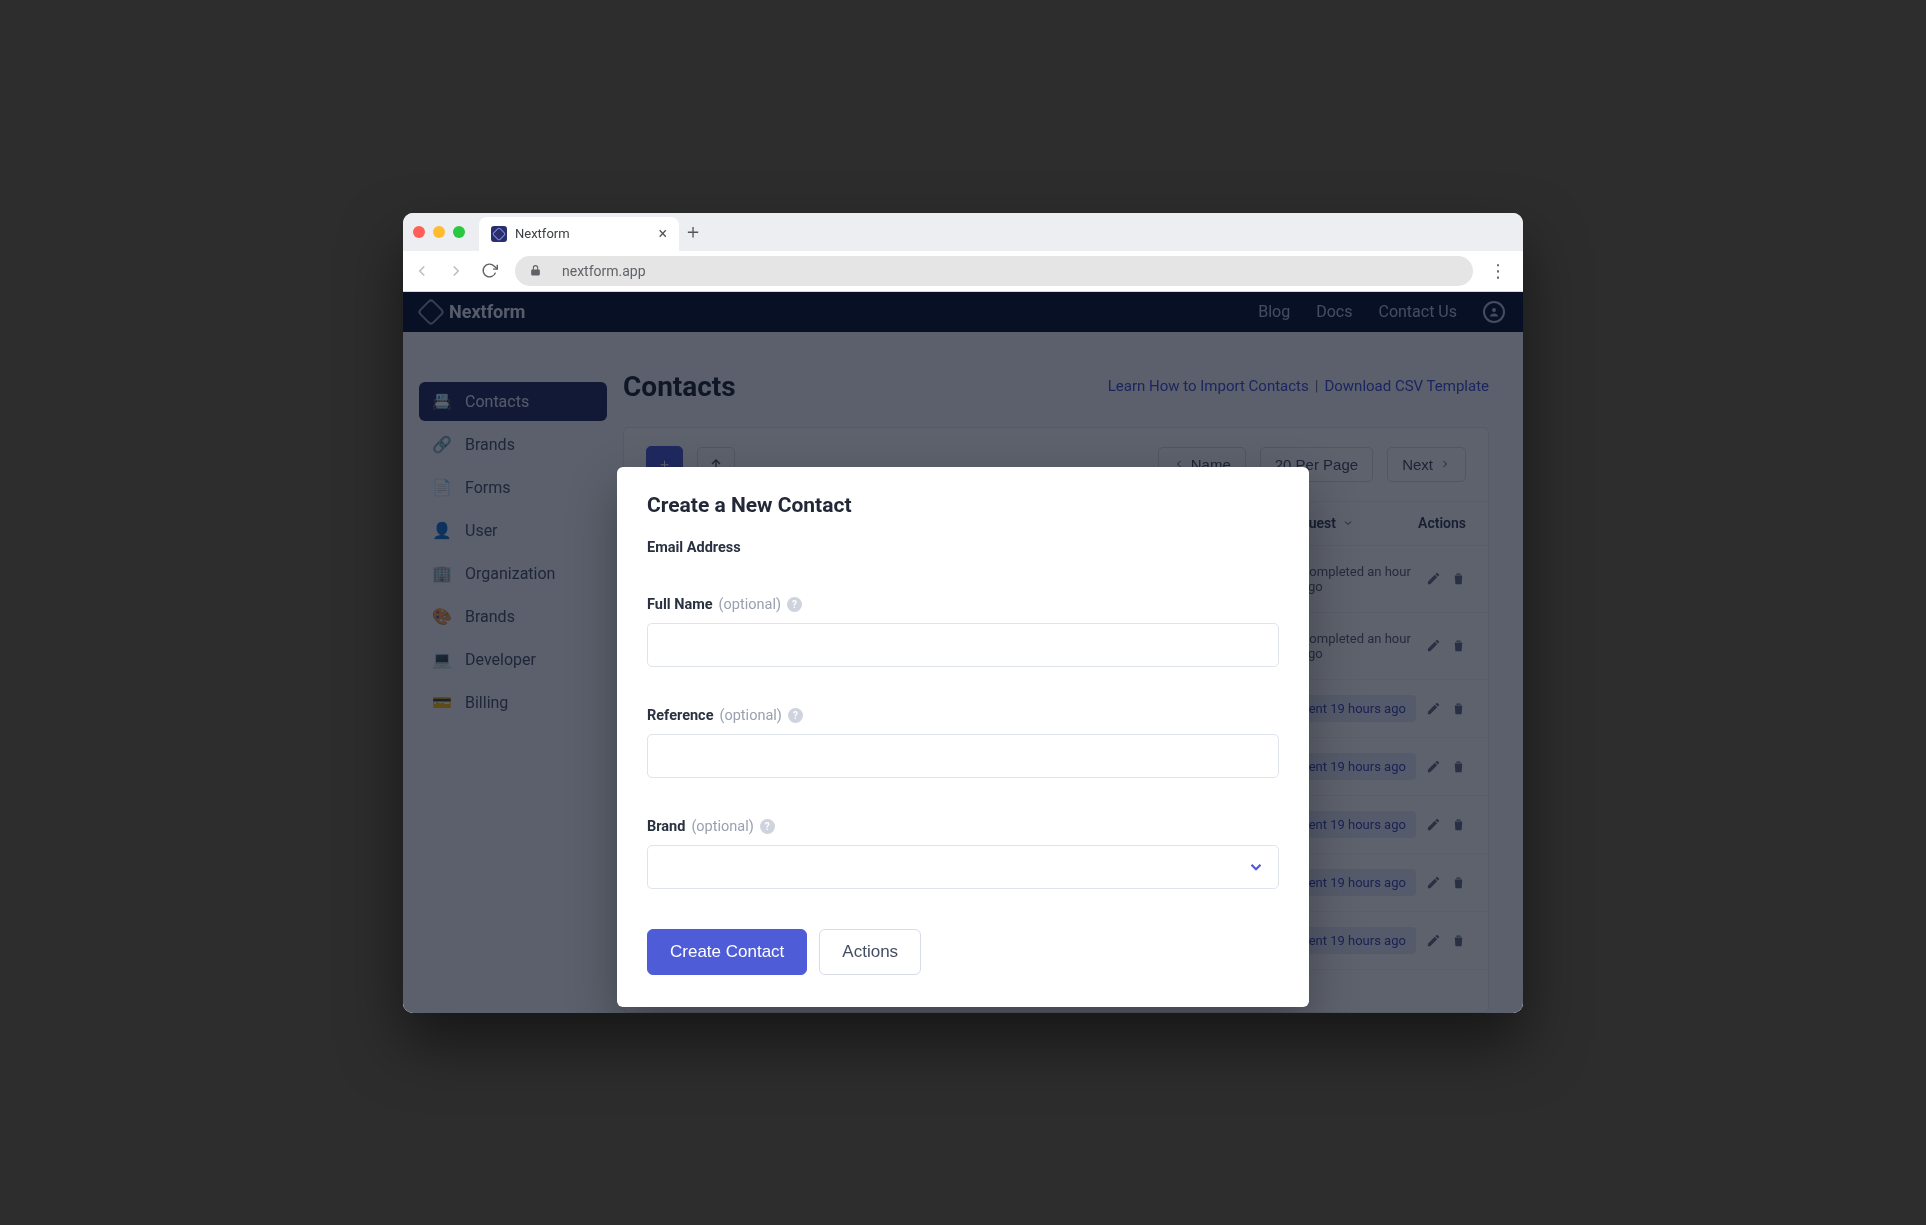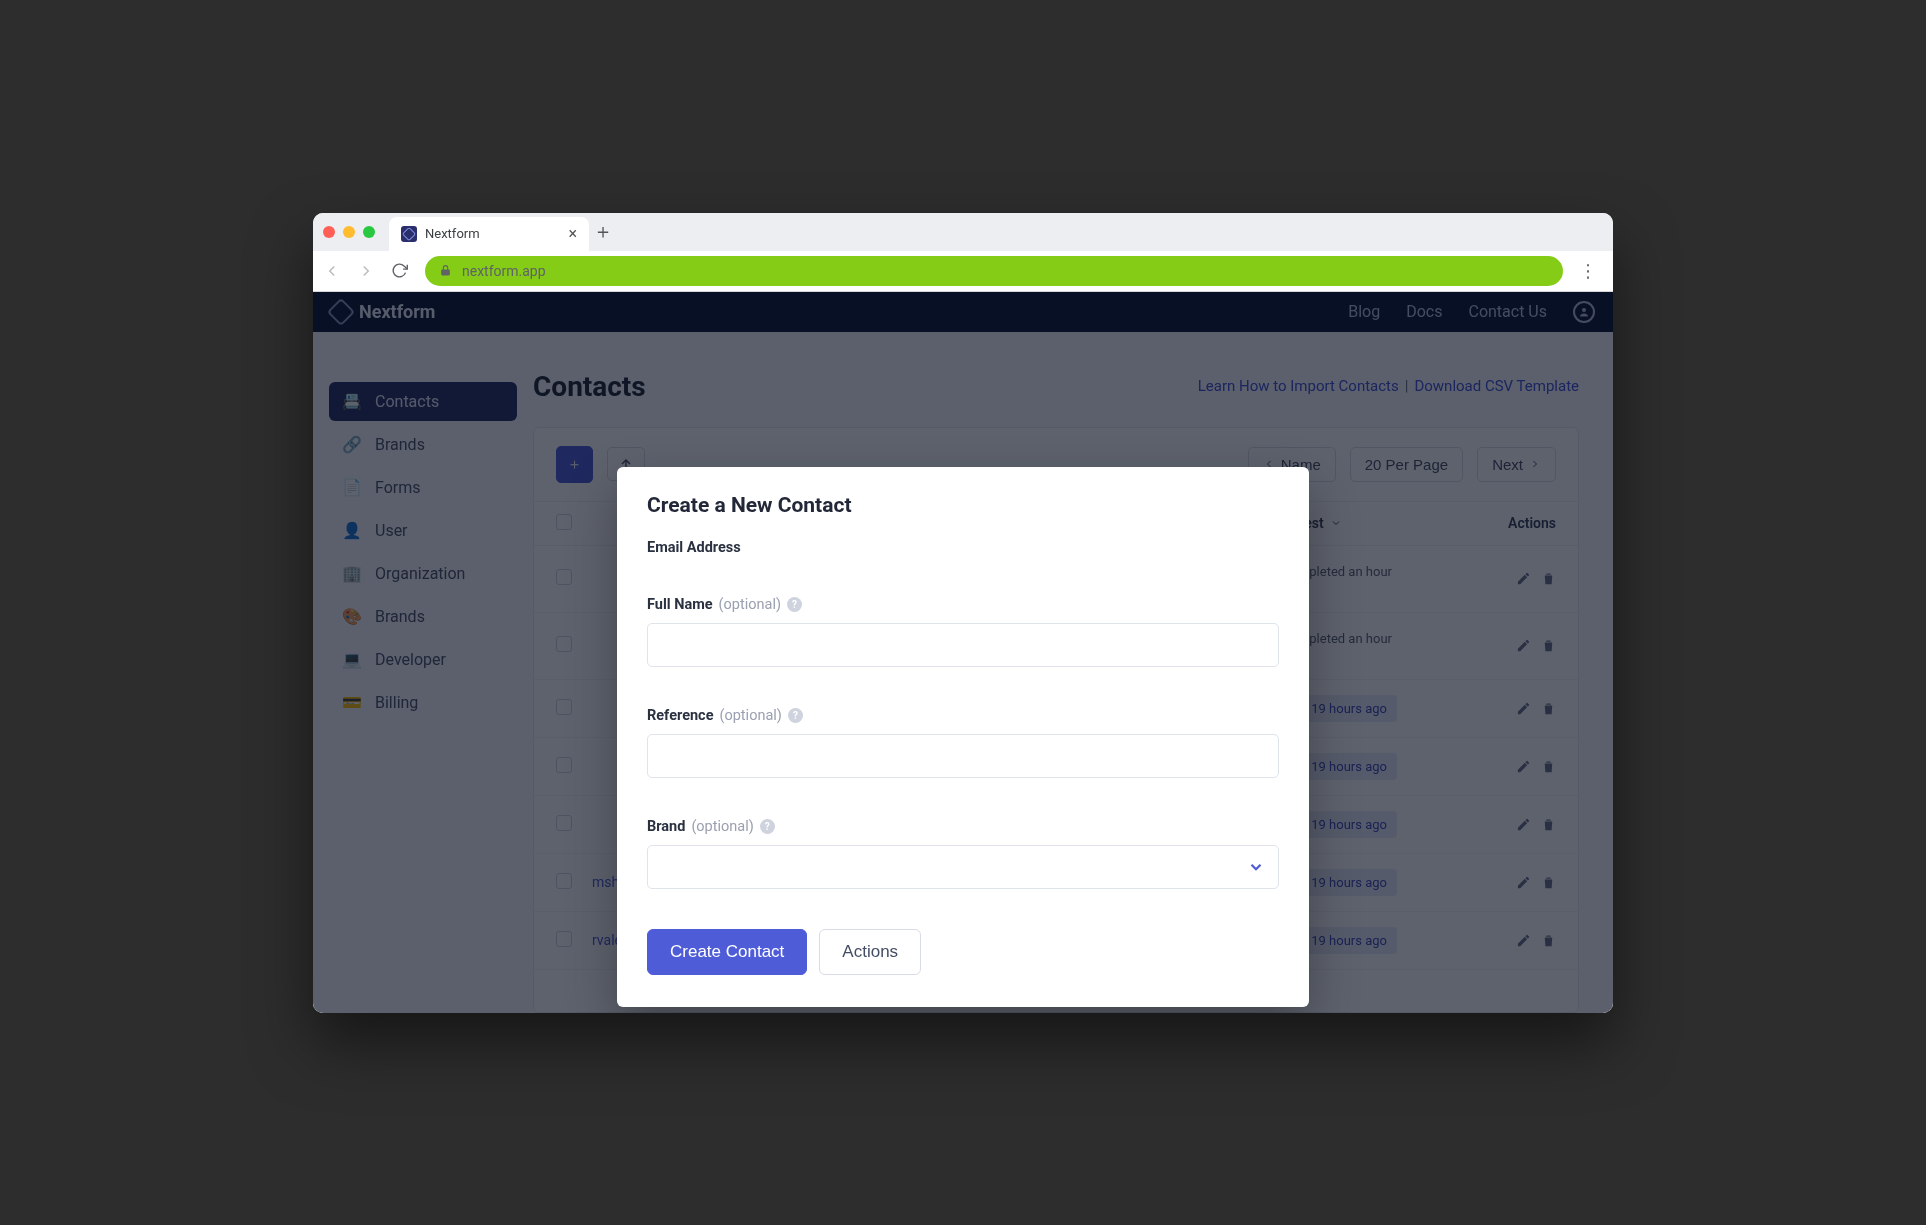--- a/index.html
+++ b/index.html
@@ -6,21 +6,21 @@
   html, body { height: 100%; }
   body {
     font-family: -apple-system, BlinkMacSystemFont, "Segoe UI", Roboto, Helvetica, Arial, sans-serif;
     background: #2d2d2d;
     display: flex;
     align-items: center;
     justify-content: center;
     padding: 30px;
   }
   .browser-window {
-    width: 1300px;
+    width: 1120px;
     height: 800px;
     background: #fff;
     border-radius: 10px;
     box-shadow: 0 30px 60px rgba(0,0,0,0.5);
     overflow: hidden;
     display: flex;
     flex-direction: column;
     position: relative;
   }
   .chrome-top {
@@ -63,25 +63,25 @@
   .tab .close-x { margin-left: auto; color: #555; font-size: 16px; cursor: pointer; }
   .new-tab { width: 28px; text-align: center; color: #555; font-size: 20px; cursor: pointer; }
   .addr-bar {
     display: flex; align-items: center;
     background: #fff; height: 40px; padding: 0 10px; gap: 10px;
   }
   .nav-btn { color: #5f6368; width: 24px; text-align: center; cursor: pointer; }
   .nav-btn.disabled { color: #b9bdc1; }
   .url-pill {
     flex: 1;
-    background: #84cc16;
+    background: #e5e5e5;
     border-radius: 18px;
     height: 30px;
     display: flex; align-items: center;
-    padding: 0 14px; gap: 10px;
+    padding: 0 14px; gap: 20px;
     font-size: 14px; color: #5f6368;
   }
   .lock { color: #5f6368; }
   .kebab { color: #5f6368; font-size: 18px; cursor: pointer; padding: 0 6px; }
 
   
   .app {
     flex: 1;
     position: relative;
     display: flex;

